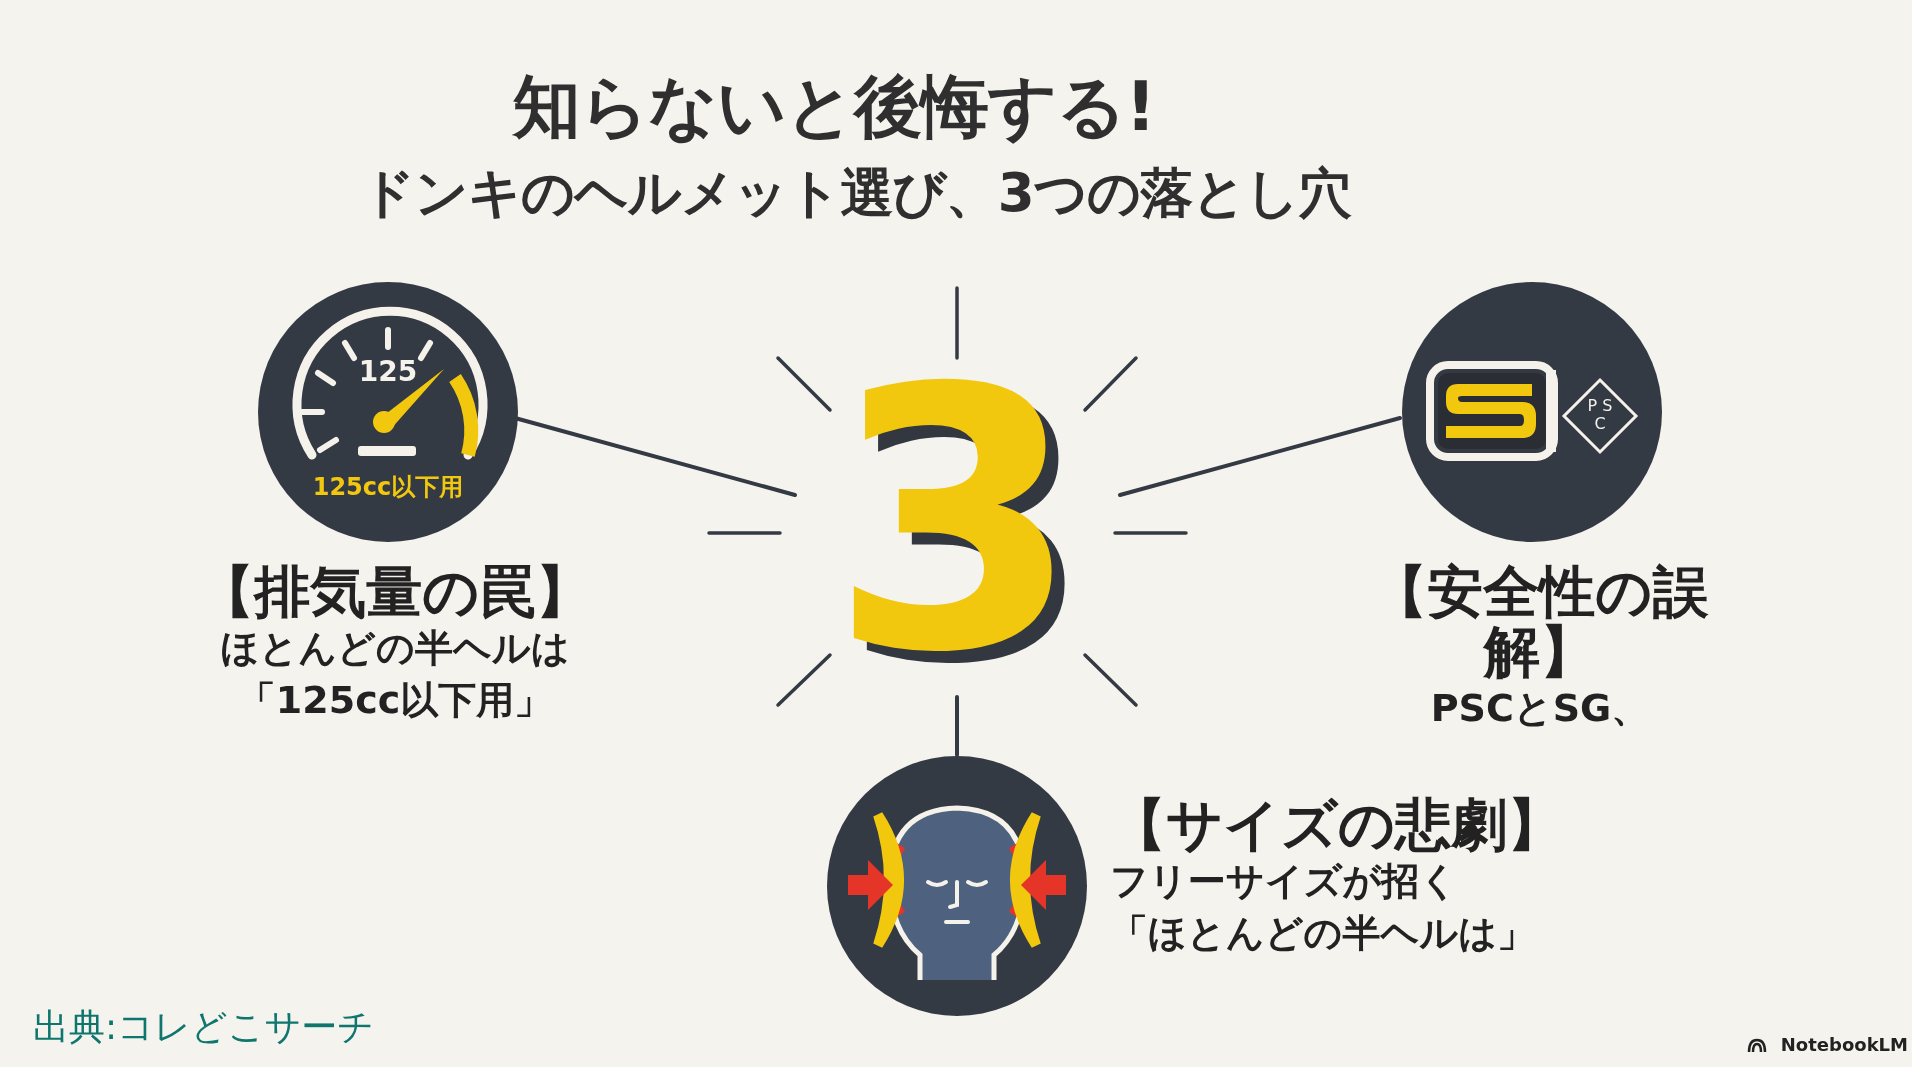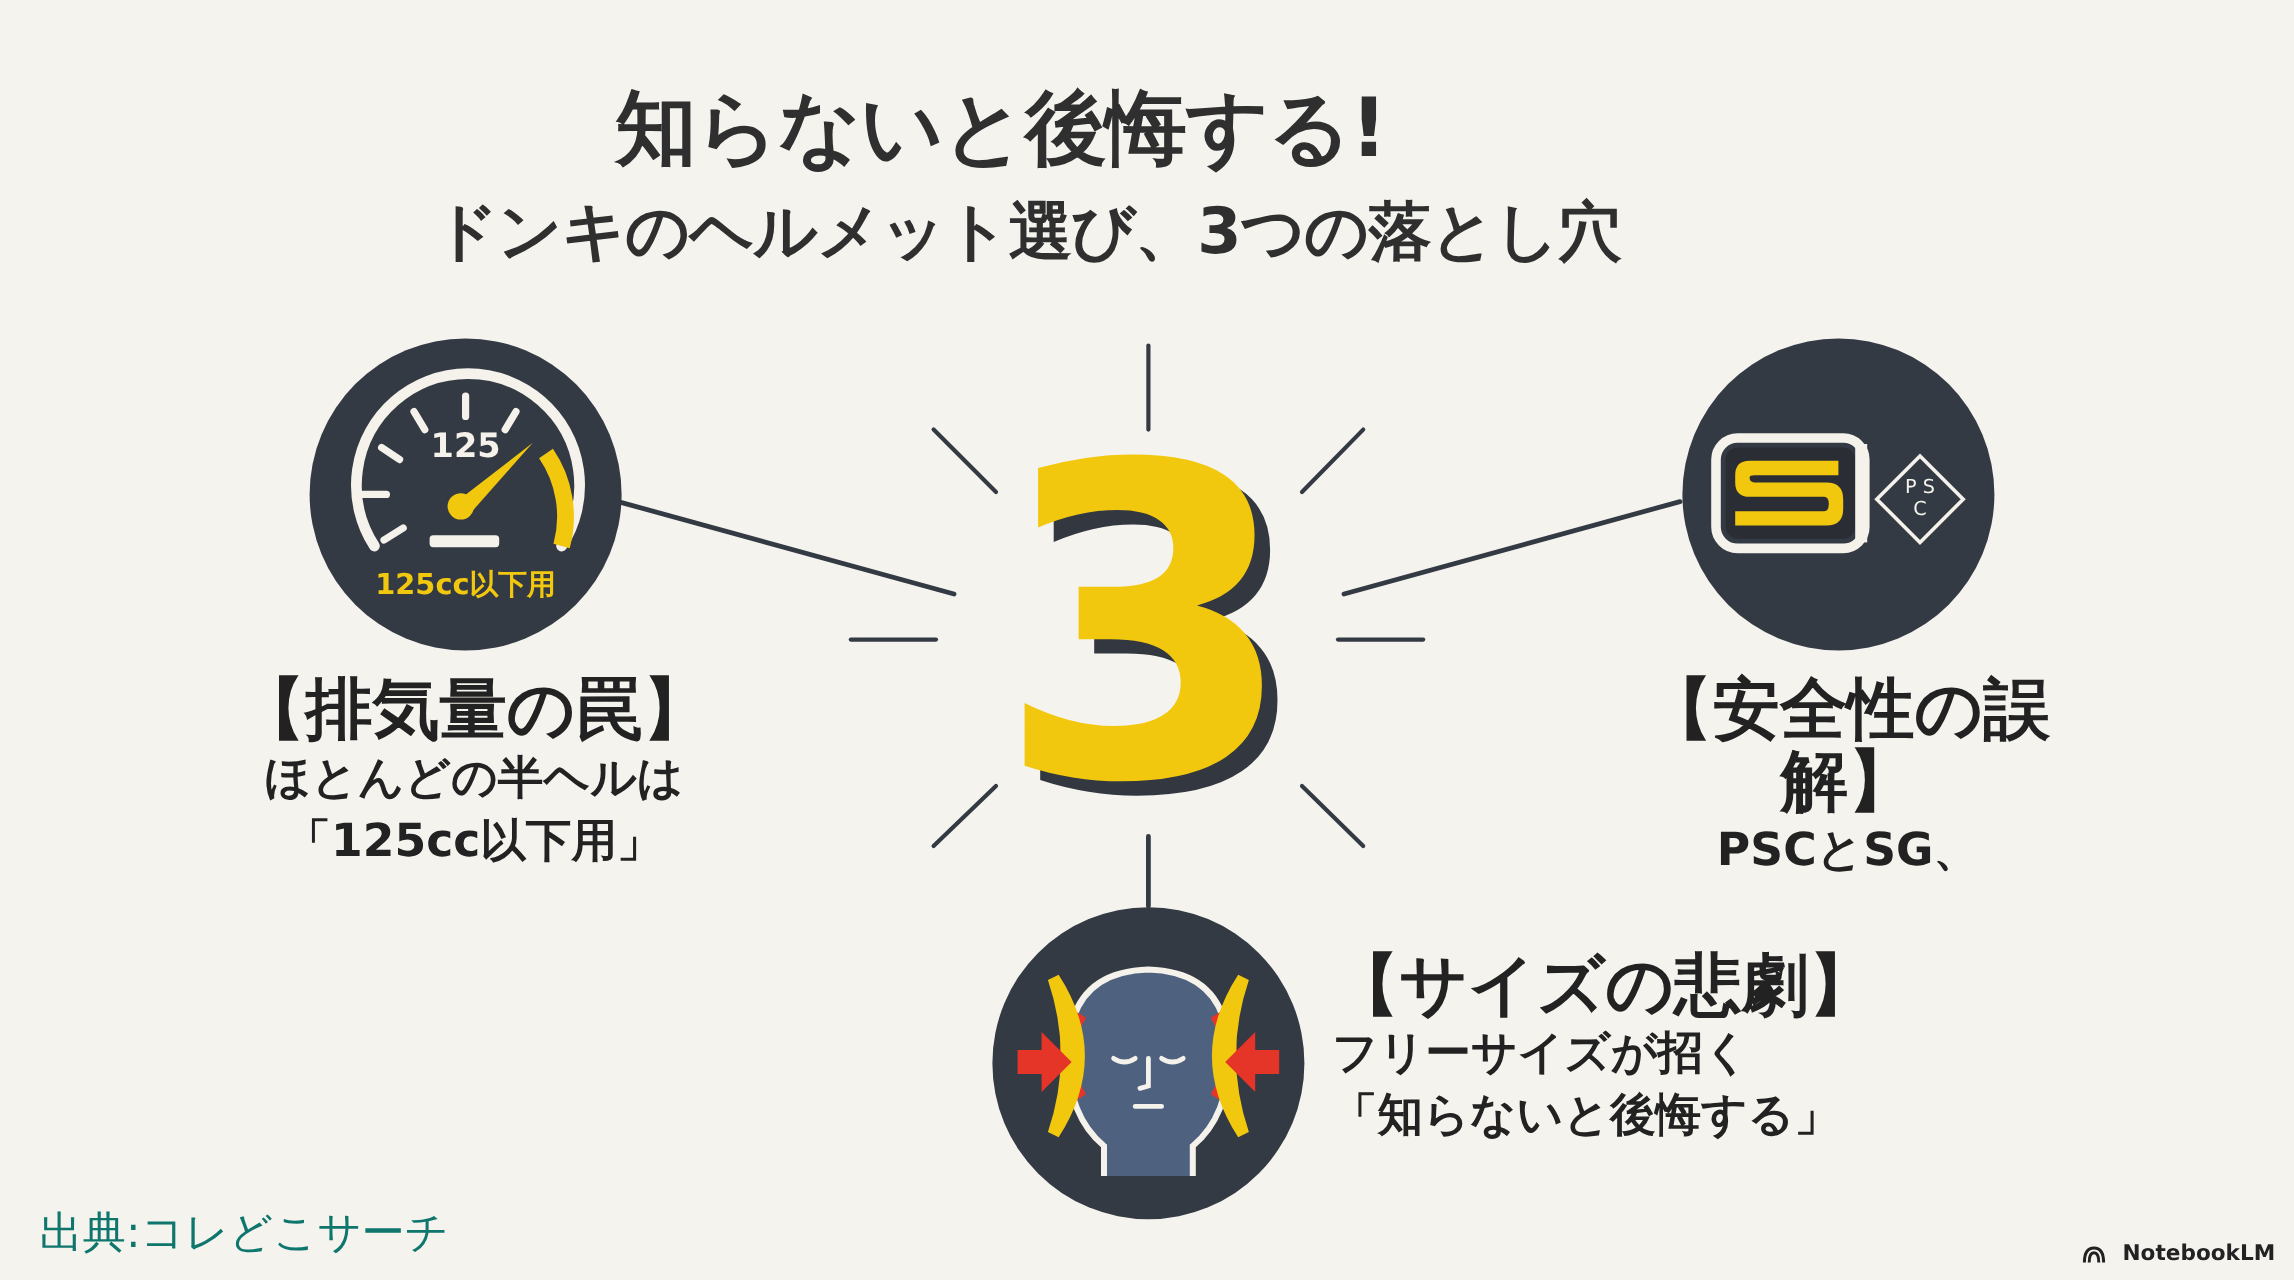--- a/index.html
+++ b/index.html
@@ -15,23 +15,23 @@
     font-weight:bold; color:#2f2f2f; letter-spacing:-1px;
   }
   .title.l1 { top:62px; font-size:68px; }
   .title.l2 { top:158px; font-size:53px;padding-left:22px; }
   svg.art { position:absolute; left:0; top:0; }
   .card-text { position:absolute; text-align:center; font-weight:bold; color:#222; }
   .card-text .h { font-size:56px; line-height:60px; }
   .card-text .s { font-size:38px; line-height:52px; }
   .left-text { left:195px; width:400px; top:562px; }
   .right-text { left:1330px; width:420px; top:562px; }
-  .bottom-text { left:1110px; width:520px; top:795px; text-align:left;font-family:Liberation Mono, monospace; }
+  .bottom-text { left:1110px; width:520px; top:795px; text-align:left; }
   .source { position:absolute; left:33px; top:1003px; font-size:36px; color:#0f766e; }
-  .brand { position:absolute; right:16px; top:1034px; font-size:18px; font-weight:bold; color:#222; display:flex; align-items:center; gap:14px; }
+  .brand { position:absolute; right:4px; top:1034px; font-size:18px; font-weight:bold; color:#222; display:flex; align-items:center; gap:14px; }
 </style>
 </head>
 <body>
 
 <div class="title l1">知らないと後悔する!</div>
 <div class="title l2">ドンキのヘルメット選び、3つの落とし穴</div>
 
 <svg class="art" width="1912" height="1067" viewBox="0 0 1912 1067">
 
   <g stroke="#343a44" stroke-width="4" stroke-linecap="round">
@@ -110,21 +110,21 @@
 </div>
 
 <div class="card-text right-text">
   <div class="h">【安全性の誤解】</div>
   <div class="s">PSCとSG、</div>
 </div>
 
 <div class="card-text bottom-text">
   <div class="h">【サイズの悲劇】</div>
   <div class="s">フリーサイズが招く</div>
-  <div class="s">「知らないと後悔する」</div>
+  <div class="s">「ほとんどの半ヘルは」</div>
 </div>
 
 <div class="source">出典:コレどこサーチ</div>
 
 <div class="brand">
   <svg width="20" height="16" viewBox="0 0 20 16">
     <path d="M2 15 Q2 3 10 3 Q18 3 18 15" fill="none" stroke="#222" stroke-width="2.5"></path>
     <path d="M6 15 Q6 7 10 7 Q14 7 14 15" fill="none" stroke="#222" stroke-width="2.5"></path>
   </svg>
   <span>NotebookLM</span>

